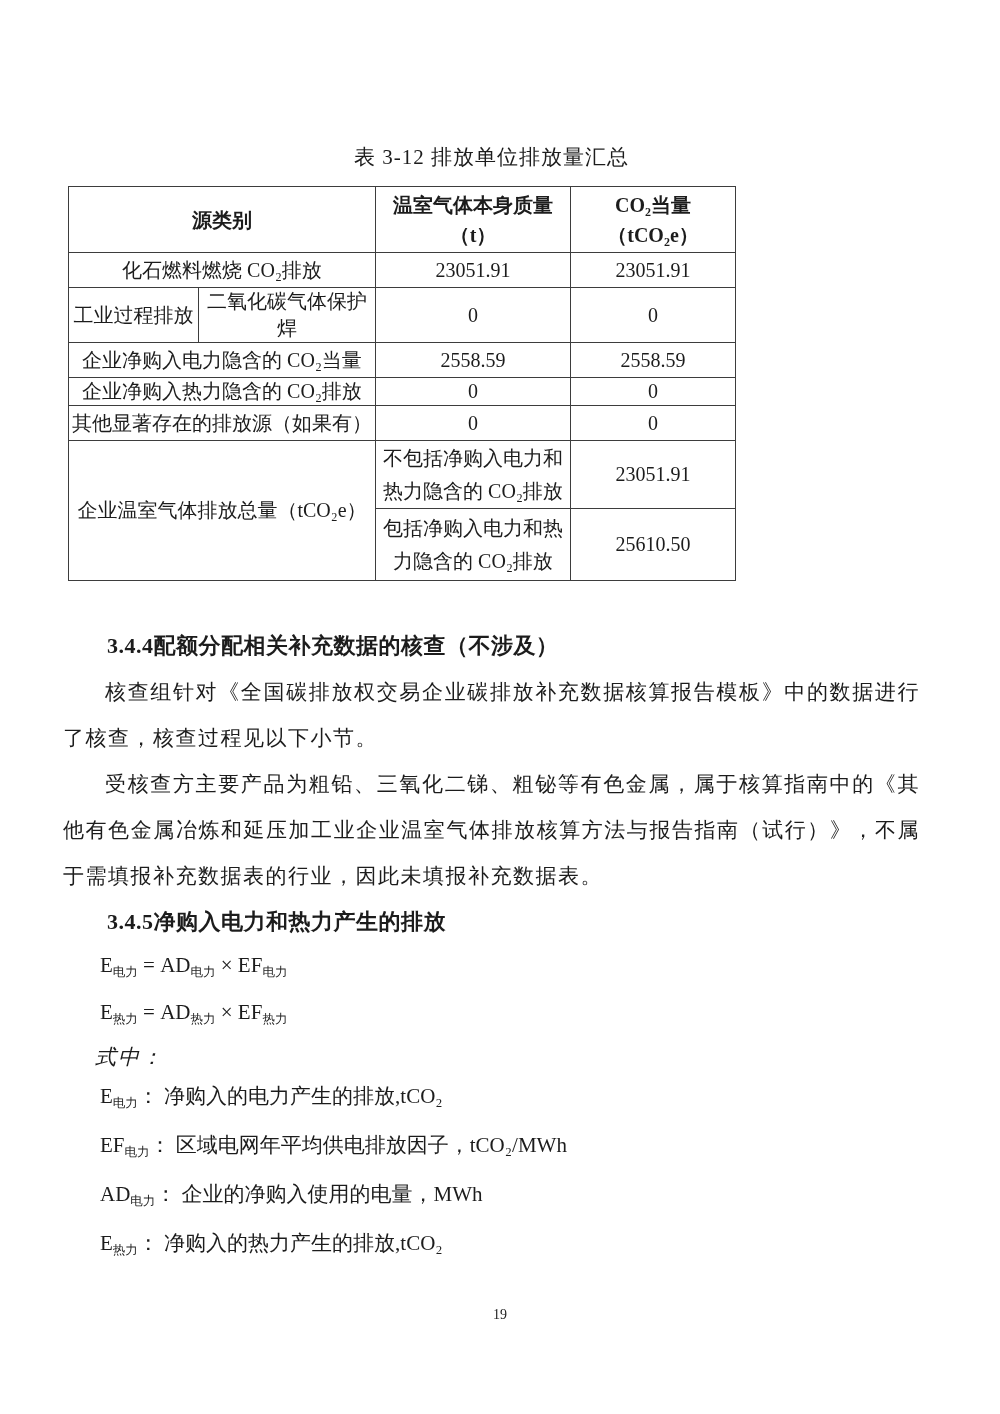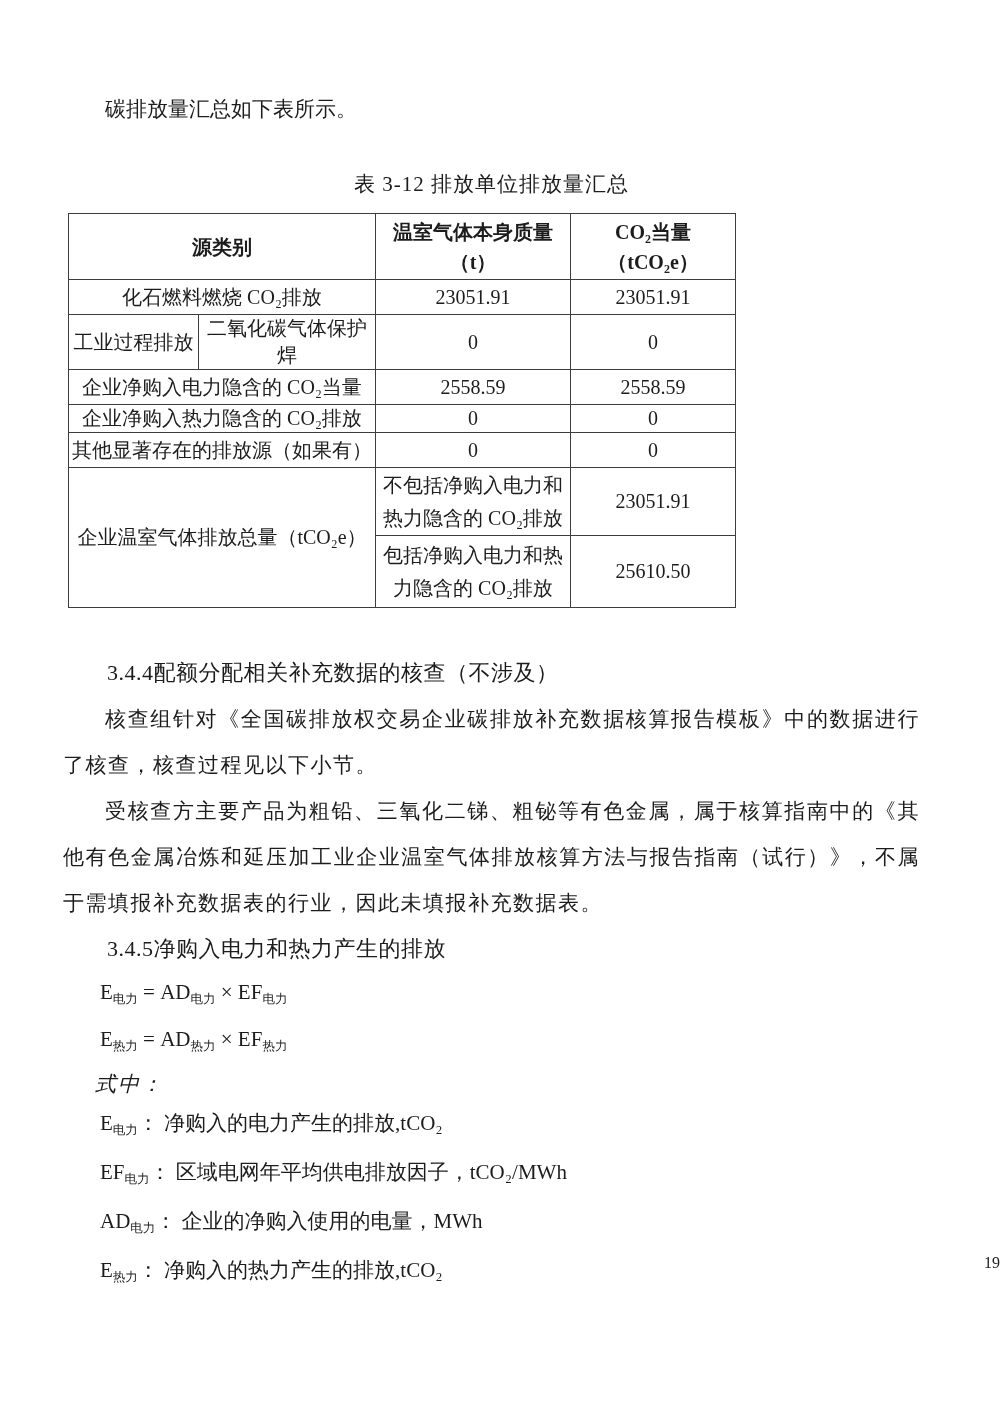--- a/index.html
+++ b/index.html
@@ -52,21 +52,21 @@
     font-weight: bold;
     line-height: 1.5;
   }
   .pre { white-space: pre-line; }
   td.desc {
     line-height: 1.65;
     padding: 0 6px;
   }
   .heading {
     font-size: 22px;
-    font-weight: normal;
+    font-weight: bold;
     line-height: 30px;
     margin-left: 44px;
     letter-spacing: 0.5px;
   }
   .h344 { margin-top: 50px; }
   .h345 { margin-top: 8px; }
   .para {
     font-size: 21px;
     line-height: 46px;
     text-indent: 42px;
@@ -93,33 +93,32 @@
     line-height: 42px;
     margin-left: 37px;
   }
   .sub {
     font-size: 12.5px;
     vertical-align: -4px;
     letter-spacing: 0;
   }
   .page-number {
     position: absolute;
-    top: 1254px;
+    top: 1307px;
     left: 0;
     right: 0;
-    text-align: right;
-    font-size: 16px;
+    text-align: center;
+    font-size: 14px;
   }
 </style>
 </head>
 <body>
 
 <div class="page">
 
-  <div class="intro">碳排放量汇总如下表所示。</div>
 
   <div class="table-title">表 3-12 排放单位排放量汇总</div>
 
   <table class="emissions">
     <colgroup>
       <col style="width:130px">
         <col style="width:177px">
         <col style="width:195px">
         <col style="width:165px">
     </colgroup>

